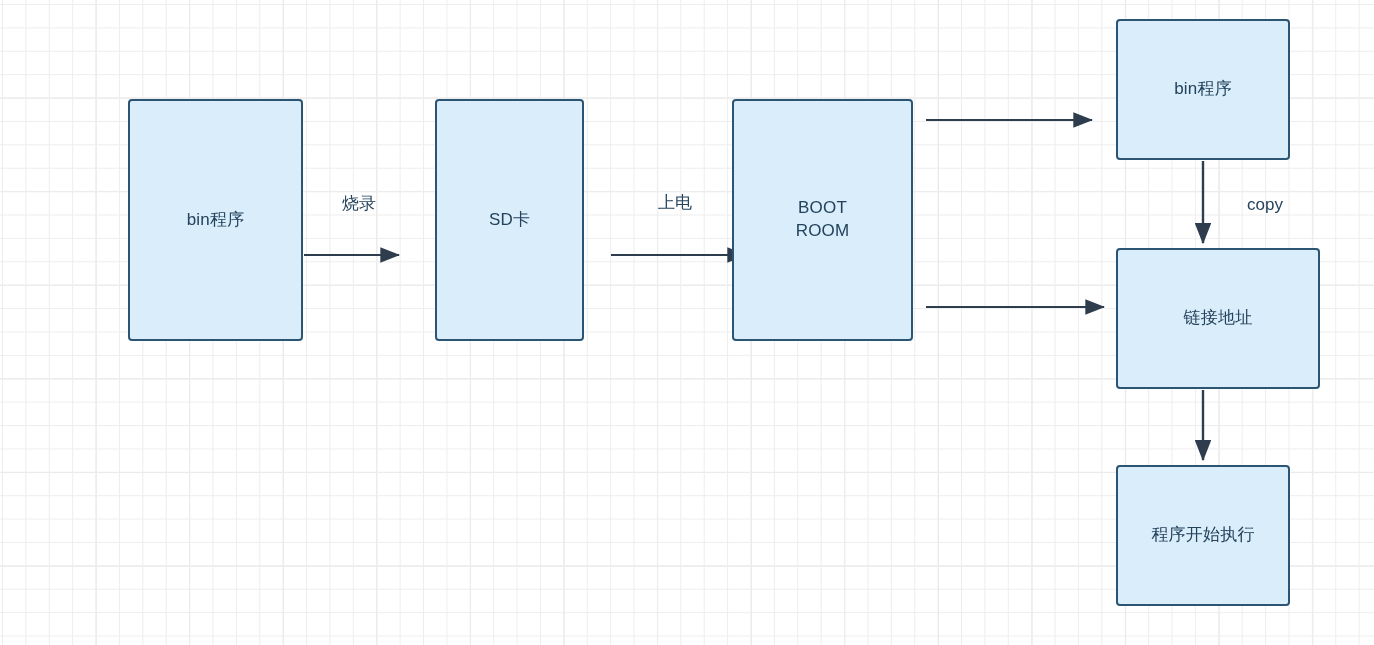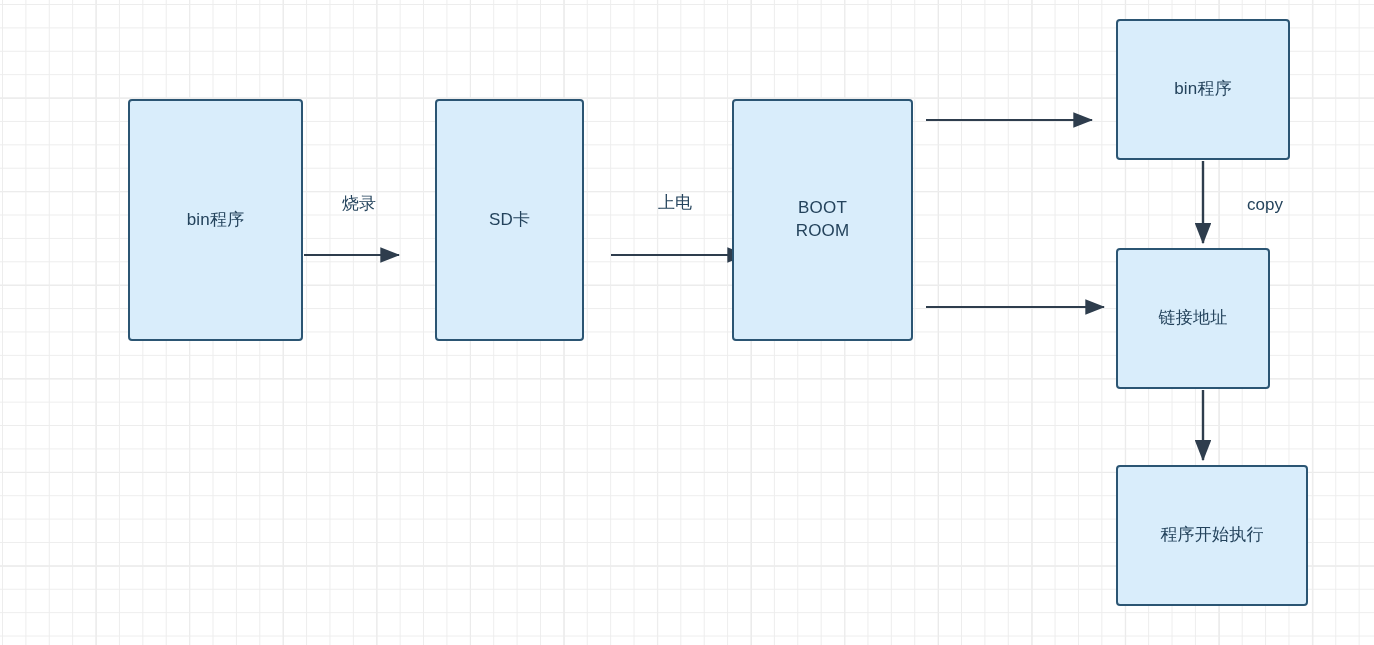--- a/index.html
+++ b/index.html
@@ -88,23 +88,23 @@
 
   <div class="node" style="left:128px; top:99px; width:175px; height:242px;">bin程序</div>
 
   <div class="node" style="left:435px; top:99px; width:149px; height:242px;">SD卡</div>
 
   <div class="node" style="left:732px; top:99px; width:181px; height:242px;">BOOT
 ROOM</div>
 
   <div class="node" style="left:1116px; top:19px; width:174px; height:141px;">bin程序</div>
 
-  <div class="node" style="left:1116px; top:248px; width:154px; height:141px;">链接地址</div>
+  <div class="node" style="left:1116px; top:248px; width:204px; height:141px;">链接地址</div>
 
-  <div class="node" style="left:1116px; top:465px; width:192px; height:141px;">程序开始执行</div>
+  <div class="node" style="left:1116px; top:465px; width:174px; height:141px;">程序开始执行</div>
 
   <div class="edge-label" style="left:342px; top:194px;">烧录</div>
 
   <div class="edge-label" style="left:658px; top:181px;margin-top:12px;">上电</div>
 
   <div class="edge-label" style="left:1247px; top:195px;">copy</div>
 
 </div>
 
 </body></html>

